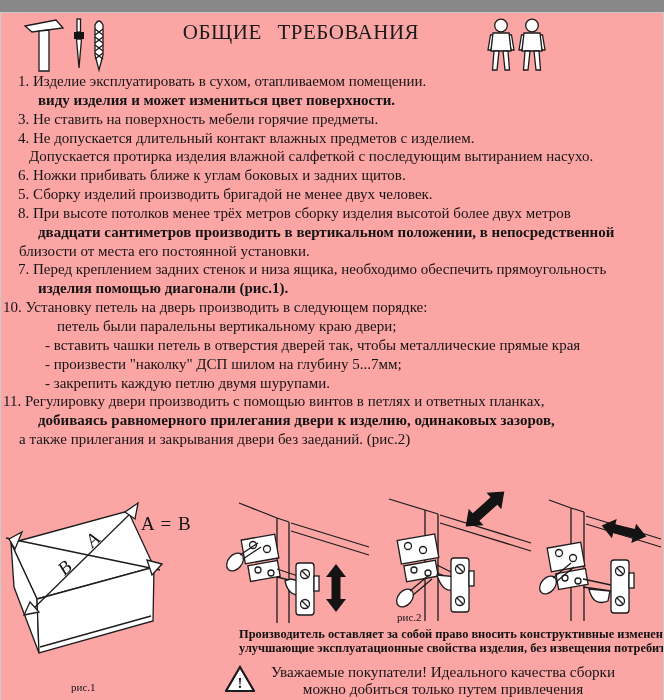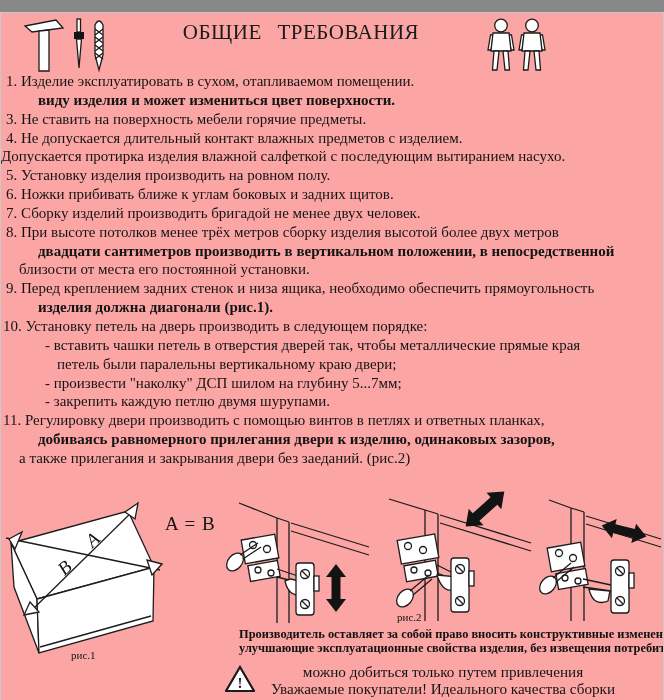--- a/index.html
+++ b/index.html
@@ -10,25 +10,25 @@
   }
   .abs{position:absolute;}
   .title{
     left:150px;top:7px;width:300px;text-align:center;
     font-size:21px;letter-spacing:0.5px;word-spacing:10px;white-space:nowrap;
   }
   .req-list{left:0;top:59px;width:664px;}
   .req-line{
     font-size:15px;line-height:18.85px;white-space:nowrap;color:#141414;
   }
-  .i-n1{padding-left:5px;}
+  .i-n1{padding-left:17px;}
   .i-n2{padding-left:2px;}
   .i-c{padding-left:37px;font-weight:bold;}
   .i-c2{padding-left:18px;}
-  .i-c4{}
+  .i-c4{padding-left:28px;}
   .i-s{padding-left:44px;}
   .i-sc{padding-left:56px;}
   .fig-label{font-size:11px;color:#141414;white-space:nowrap;}
   .diag-letter{font-size:19px;font-style:italic;transform:rotate(-42deg);color:#141414;}
   .equality{font-size:19px;letter-spacing:1px;color:#141414;white-space:nowrap;}
   .manu-note{
     left:238px;top:615px;width:424px;font-weight:bold;font-size:12.4px;
     line-height:13.5px;white-space:nowrap;color:#111;
   }
   .warning-text{
@@ -81,31 +81,30 @@
       <polygon class="shape" points="16,34 21,34 22.5,53 18,53"></polygon>
     </g>
   </svg>
 
   <div class="abs req-list">
       <div class="req-line i-n1">1. Изделие эксплуатировать в сухом, отапливаемом помещении.</div>
       <div class="req-line i-c">виду изделия и может измениться цвет поверхности.</div>
       <div class="req-line i-n1">3. Не ставить на поверхность мебели горячие предметы.</div>
       <div class="req-line i-n1">4. Не допускается длительный контакт влажных предметов с изделием.</div>
       <div class="req-line i-c4">Допускается протирка изделия влажной салфеткой с последующим вытиранием насухо.</div>
-      <div class="req-line i-n1">5. Установку изделия производить на ровном полу.</div>
       <div class="req-line i-n1">6. Ножки прибивать ближе к углам боковых и задних щитов.</div>
-      <div class="req-line i-n1">7. Сборку изделий производить бригадой не менее двух человек.</div>
+      <div class="req-line i-n1">5. Сборку изделий производить бригадой не менее двух человек.</div>
       <div class="req-line i-n1">8. При высоте потолков менее трёх метров сборку изделия высотой более двух метров</div>
       <div class="req-line i-c">двадцати сантиметров производить в вертикальном положении, в непосредственной</div>
       <div class="req-line i-c2">близости от места его постоянной установки.</div>
-      <div class="req-line i-n1">9. Перед креплением задних стенок и низа ящика, необходимо обеспечить прямоугольность</div>
-      <div class="req-line i-c">изделия должна диагонали (рис.1).</div>
+      <div class="req-line i-n1">7. Перед креплением задних стенок и низа ящика, необходимо обеспечить прямоугольность</div>
+      <div class="req-line i-c">изделия помощью диагонали (рис.1).</div>
       <div class="req-line i-n2">10. Установку петель на дверь производить в следующем порядке:</div>
+      <div class="req-line i-sc">петель были паралельны вертикальному краю двери;</div>
       <div class="req-line i-s">- вставить чашки петель в отверстия дверей так, чтобы металлические прямые края</div>
-      <div class="req-line i-sc">петель были паралельны вертикальному краю двери;</div>
       <div class="req-line i-s">- произвести "наколку" ДСП шилом на глубину 5...7мм;</div>
       <div class="req-line i-s">- закрепить каждую петлю двумя шурупами.</div>
       <div class="req-line i-n2">11. Регулировку двери производить с помощью винтов в петлях и ответных планках,</div>
       <div class="req-line i-c">добиваясь равномерного прилегания двери к изделию, одинаковых зазоров,</div>
       <div class="req-line i-c2">а также прилегания и закрывания двери без заеданий. (рис.2)</div>
     </div>
 
   <svg class="abs" style="left:0;top:470px" width="664" height="200" viewBox="0 470 664 200">
 
     <g>
@@ -184,34 +183,34 @@
       <path class="ln" d="M616,555 L622,561 M616,585 L622,591"></path>
       <rect class="shape" x="628" y="560" width="5" height="15"></rect>
       <g>
         <ellipse class="shape" cx="547" cy="572" rx="7" ry="10" transform="rotate(40 547 572)"></ellipse>
         <path class="ln" d="M552,565 L570,550 M555,569 L573,554"></path>
       </g>
       <polygon class="solid" points="0,-23 10,-10 4.5,-10 4.5,10 10,10 0,23 -10,10 -4.5,10 -4.5,-10 -10,-10" transform="translate(623,518) rotate(104)"></polygon>
     </g>
   </svg>
 
-  <div class="abs equality" style="left:164px;top:500px">A = B</div>
+  <div class="abs equality" style="left:140px;top:500px">A = B</div>
   <div class="abs diag-letter" style="left:86px;top:516px">A</div>
   <div class="abs diag-letter" style="left:58px;top:544px">B</div>
-  <div class="abs fig-label" style="left:70px;top:636px">рис.1</div>
+  <div class="abs fig-label" style="left:70px;top:668px">рис.1</div>
   <div class="abs fig-label" style="left:396px;top:598px">рис.2</div>
 
   <div class="abs manu-note">
     <div>Производитель оставляет за собой право вносить конструктивные изменения,</div>
     <div>улучшающие эксплуатационные свойства изделия, без извещения потребителя</div>
   </div>
 
   <svg class="abs" style="left:224px;top:652px" width="30" height="28" viewBox="0 0 30 28">
     <polygon points="15,2 29,26 1,26" fill="#ffffff" stroke="#1b1b1b" stroke-width="2.2"></polygon>
     <text x="15" y="23" text-anchor="middle" font-size="15" font-weight="bold" font-family="Liberation Serif, serif" fill="#1b1b1b">!</text>
   </svg>
   <div class="abs warning-text">
+    <div>Уважаемые покупатели! Идеального качества сборки</div>
     <div>можно добиться только путем привлечения</div>
-    <div>Уважаемые покупатели! Идеального качества сборки</div>
     <div>КВАЛИФИЦИРОВАННЫХ СПЕЦИАЛИСТОВ!</div>
   </div>
 
 </div>
 
 </body></html>

